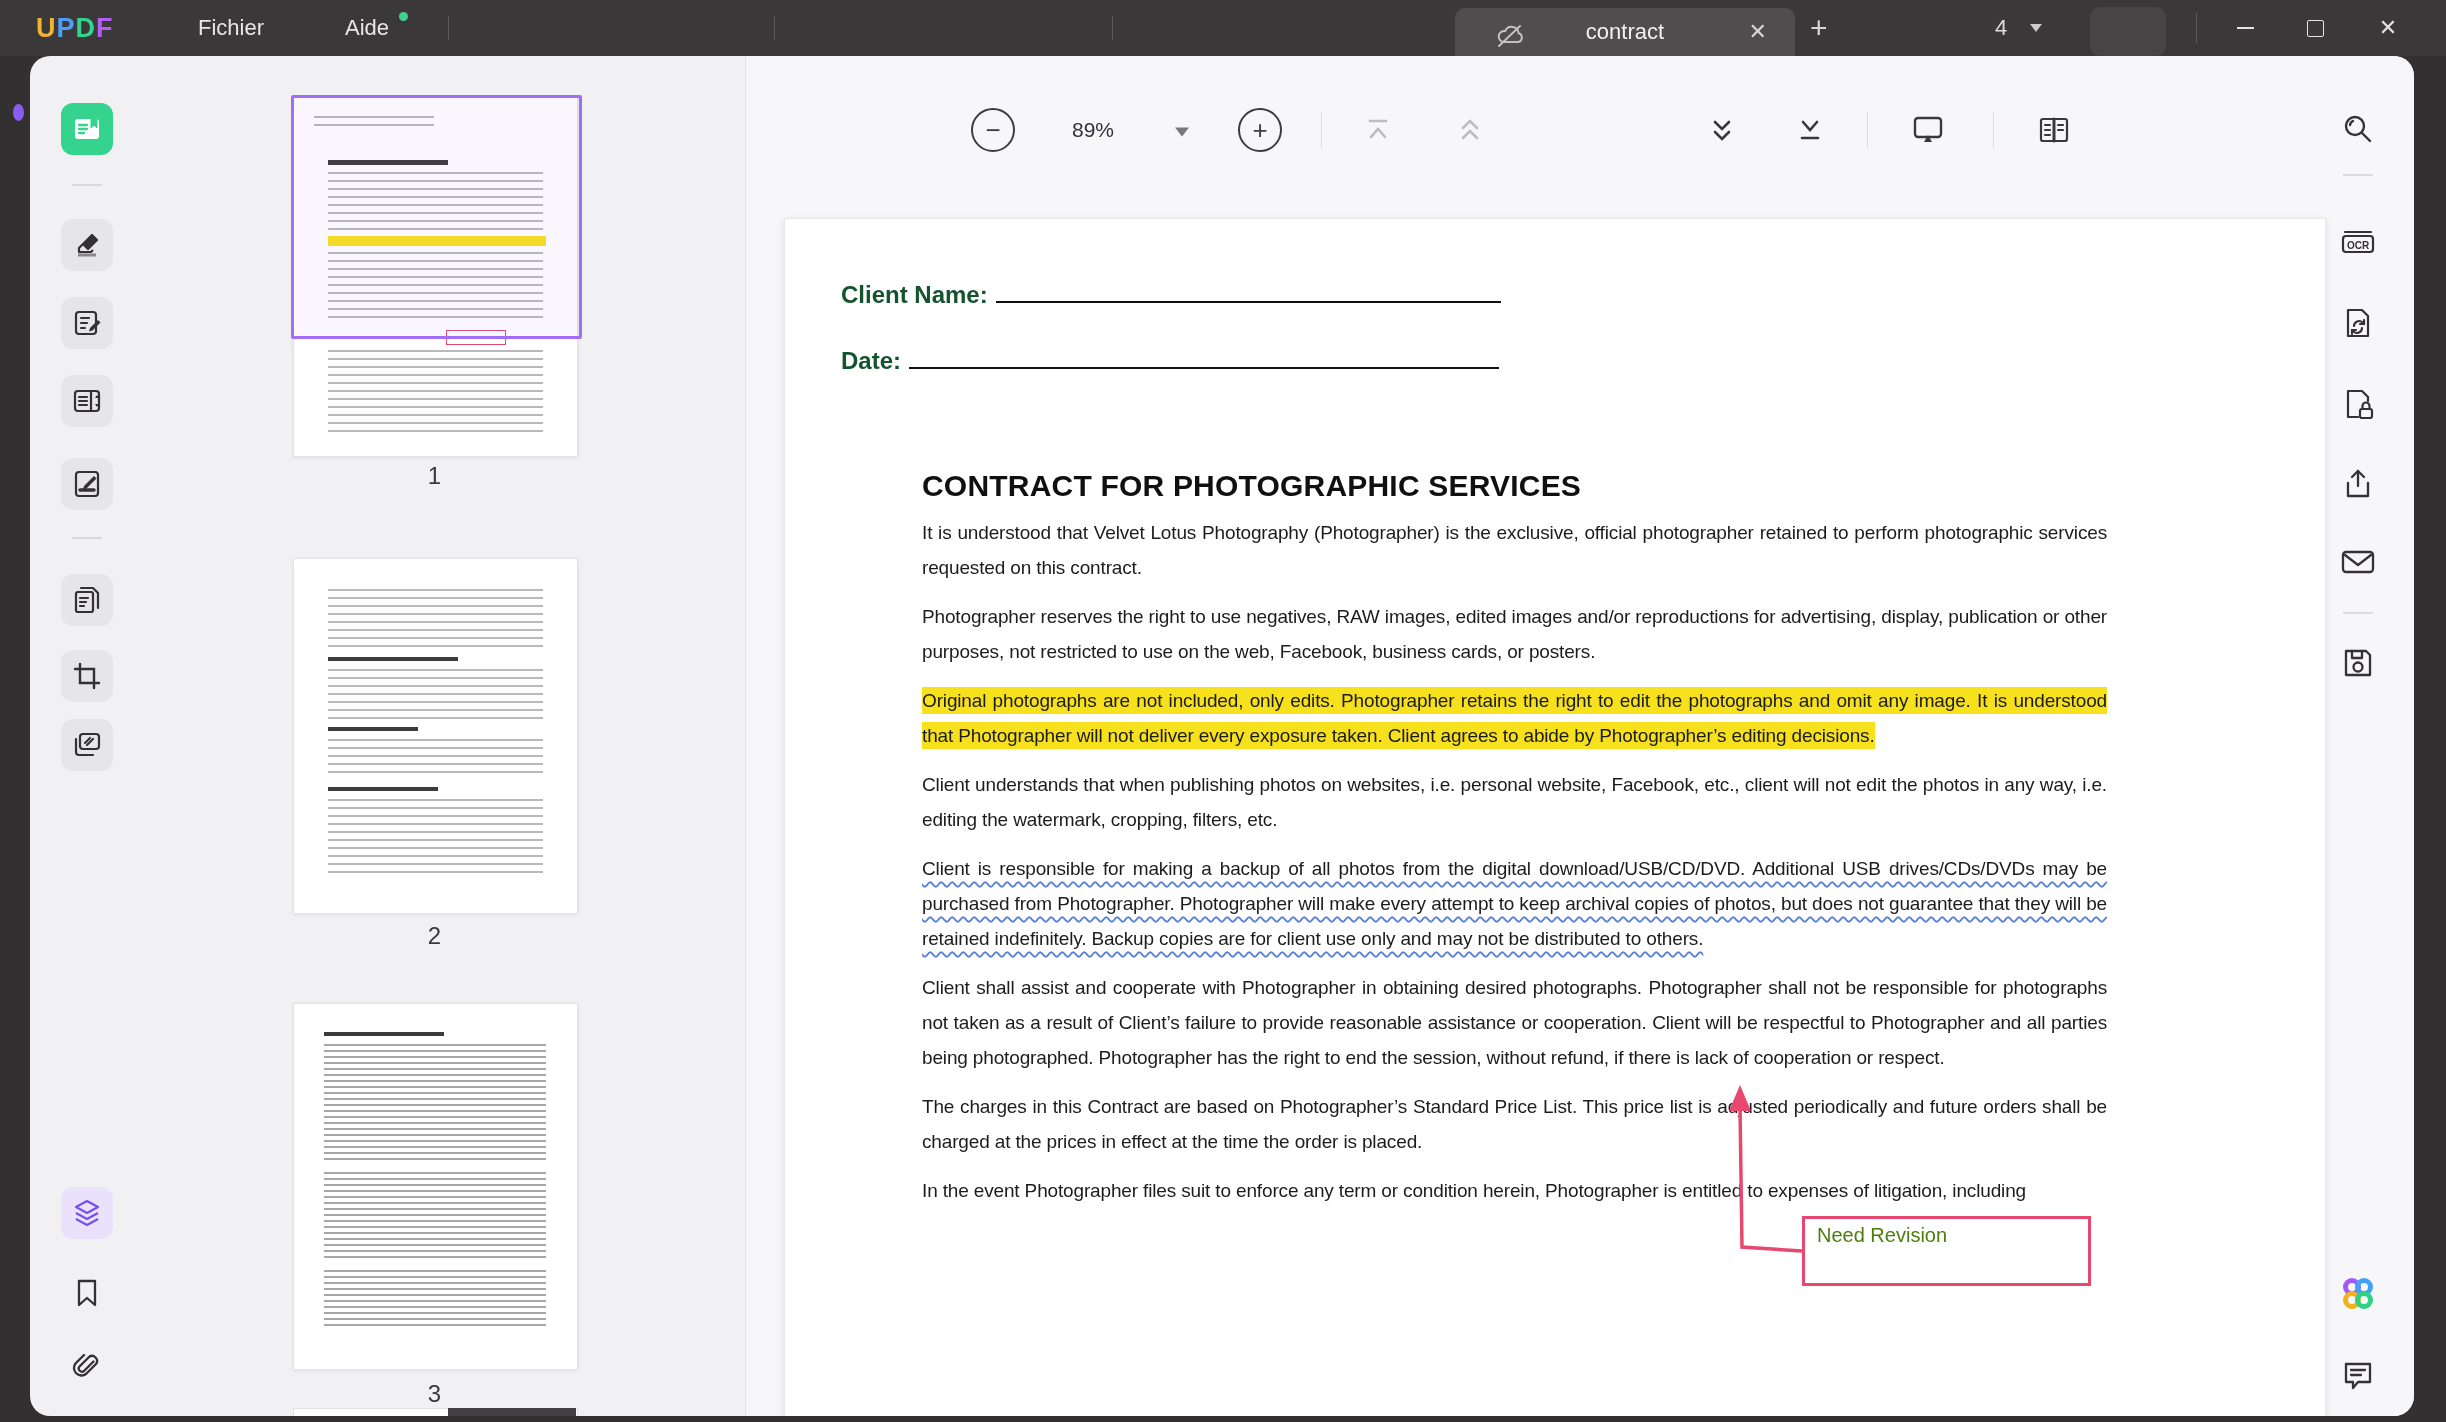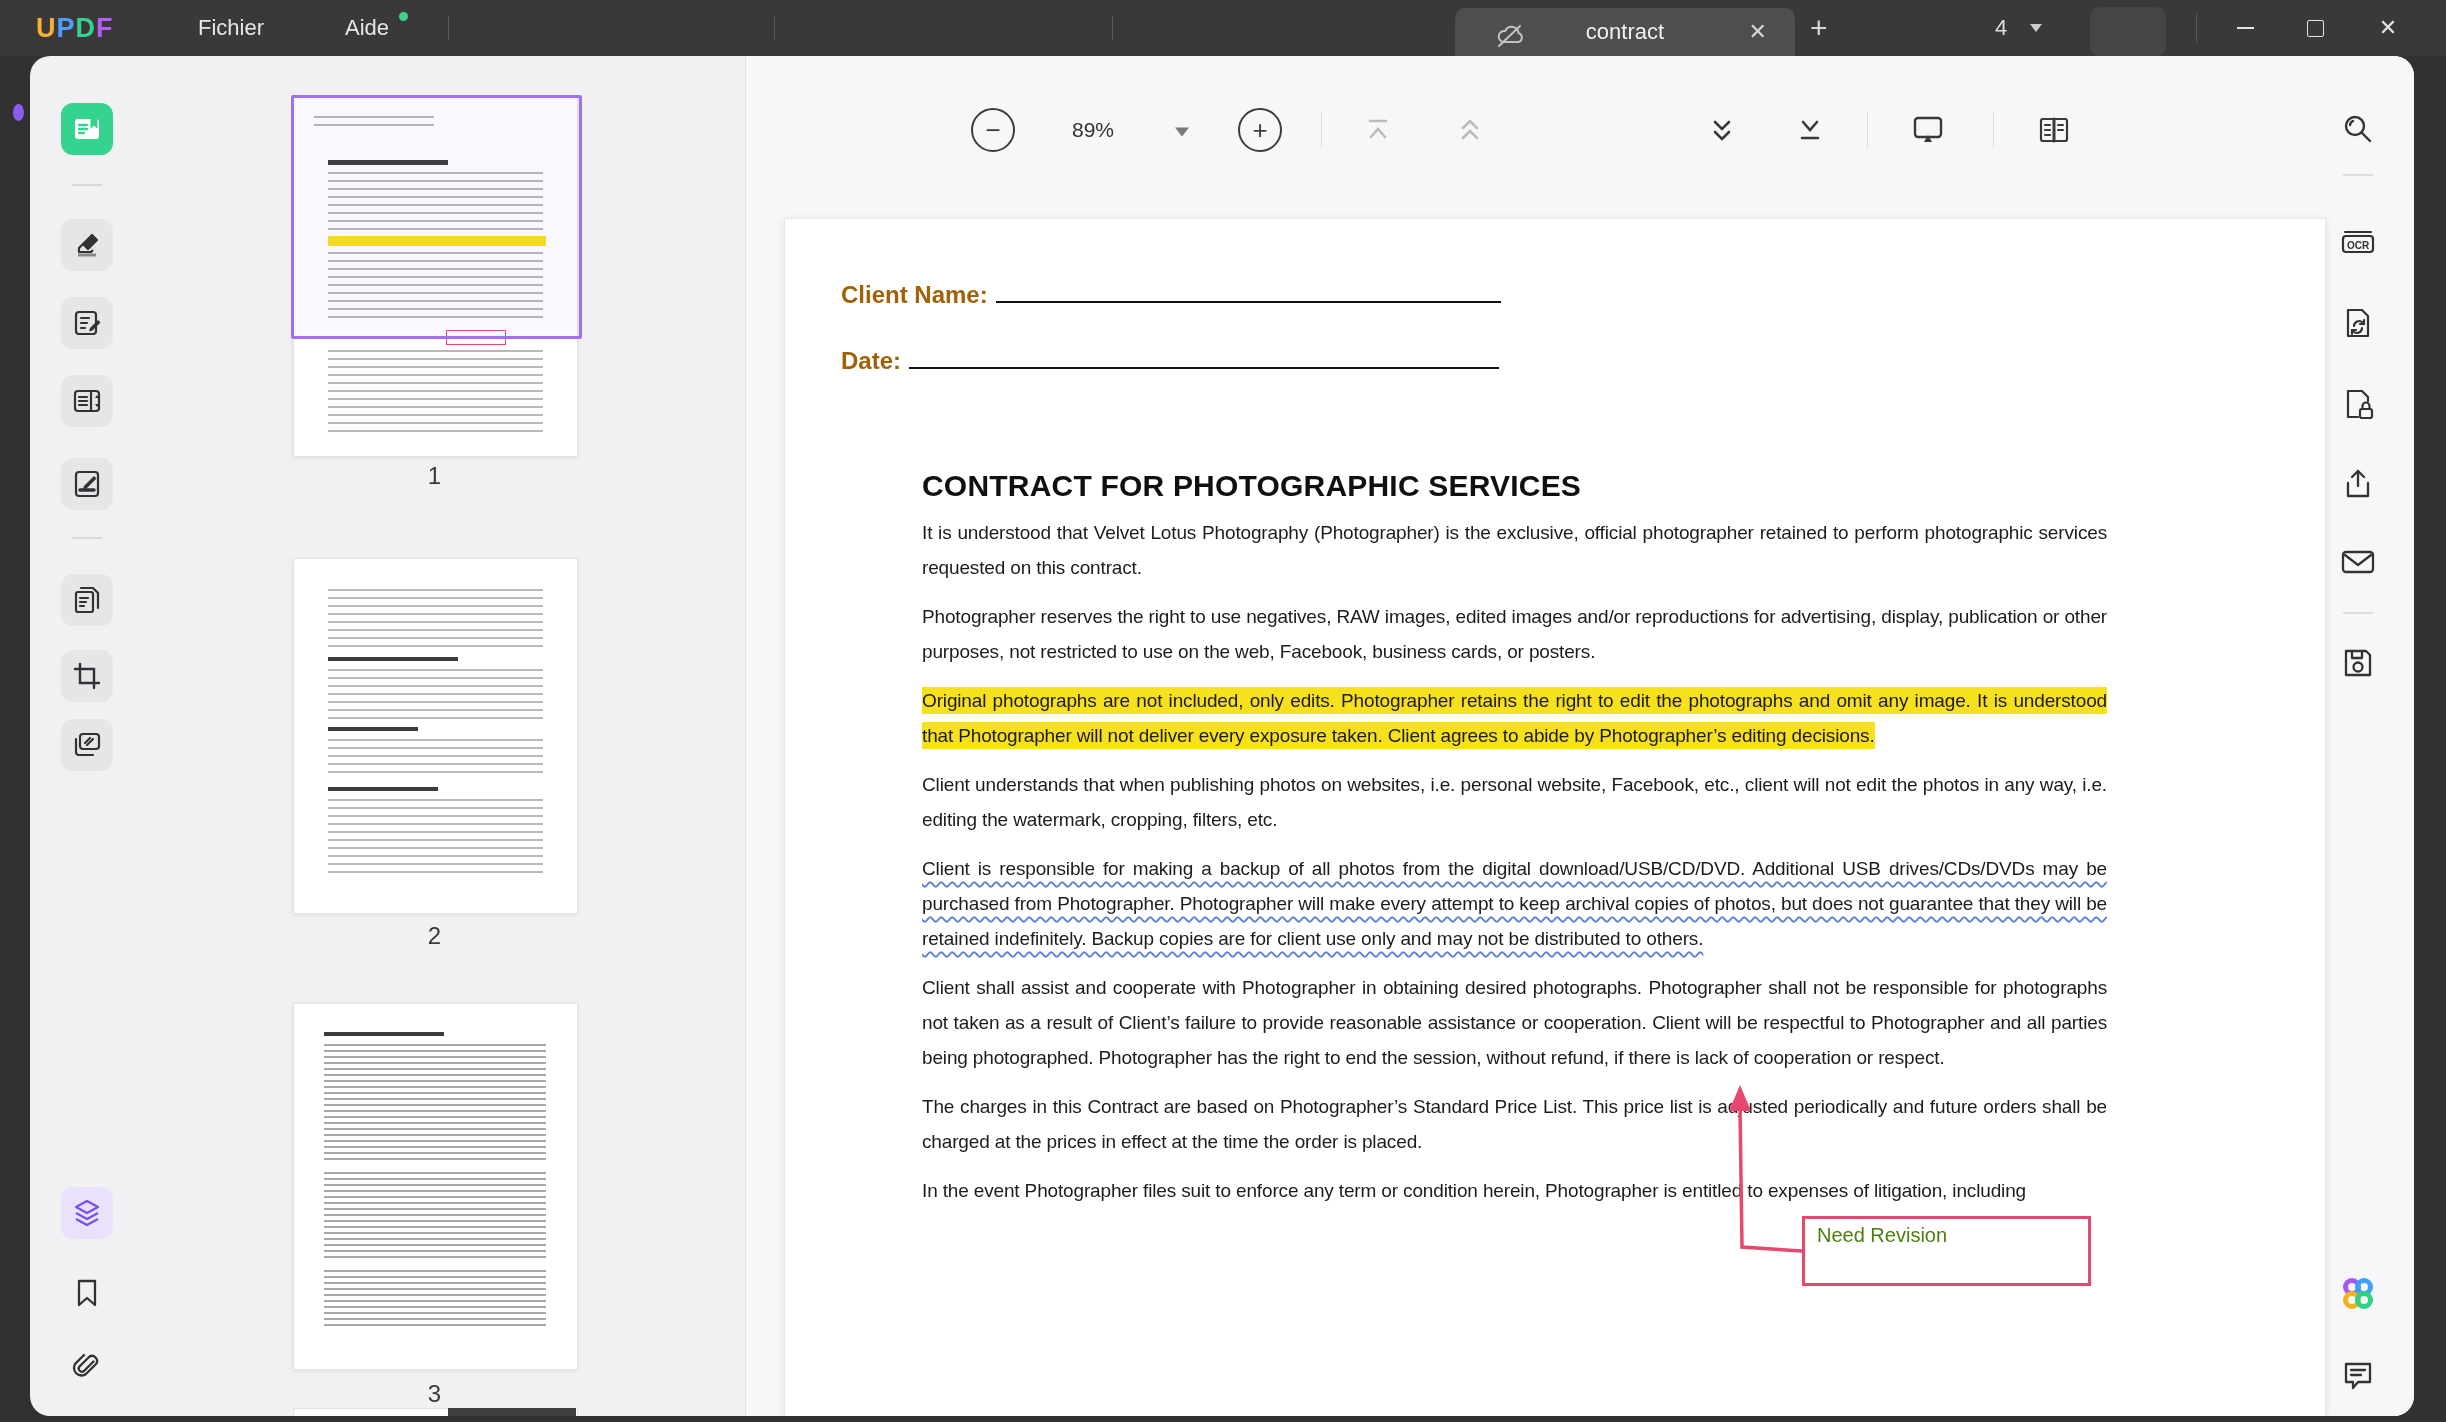--- a/index.html
+++ b/index.html
@@ -60,21 +60,21 @@
   .zoom-label{font-size:21px;color:#343235;}
   .caret-down{width:0;height:0;border-left:7px solid transparent;border-right:7px solid transparent;border-top:9px solid #7a787b;}
   .v-sep{position:absolute;top:56px;width:1px;height:36px;background:#dddcde;}
   .page-focus{position:absolute;left:758px;top:39px;width:187px;height:77px;border:8px solid #3d46c9;border-radius:12px;
       background:#f7f6f8;box-sizing:border-box;display:flex;align-items:center;justify-content:center;}
   .page-input{width:150px;height:50px;background:#fefdfe;border:1.5px solid #cfcecf;border-radius:9px;
       display:flex;align-items:center;justify-content:center;font-size:23px;color:#222;letter-spacing:2px;}
   
   .docpage{position:absolute;left:38px;top:162px;width:1540px;height:1198px;background:#ffffff;
       border:1px solid #e9e8ea;box-shadow:0 2px 8px rgba(0,0,0,.10);overflow:hidden;}
-  .field-row{position:absolute;left:56px;font-size:24px;font-weight:bold;color:#a16207;}
+  .field-row{position:absolute;left:56px;font-size:24px;font-weight:bold;color:#14532d;}
   .field-line{display:inline-block;border-bottom:2.5px solid #111;height:20px;margin-left:8px;}
   .doc-title{position:absolute;left:137px;top:250px;font-size:30px;font-weight:bold;color:#101010;letter-spacing:.2px;}
   .paras{position:absolute;left:137px;top:296px;width:1185px;}
   .paras p{margin:0 0 14px 0;font-size:19px;line-height:35px;color:#1c1c1c;text-align:justify;letter-spacing:-0.15px;}
   .hl{background:#f7e01c;padding:3px 0;box-decoration-break:clone;-webkit-box-decoration-break:clone;}
   .squig{text-decoration:underline;text-decoration-style:wavy;text-decoration-color:#5b82d6;text-decoration-thickness:2.2px;text-underline-offset:6px;}
   .note-box{position:absolute;left:1017px;top:997px;width:289px;height:70px;background:#fff;border:3px solid #e7486f;box-sizing:border-box;}
   .note-box span{position:absolute;left:12px;top:5px;font-size:20px;color:#4d7c0f;}
   .anno-svg{position:absolute;left:0;top:0;pointer-events:none;}
   svg.ic{display:block;}

